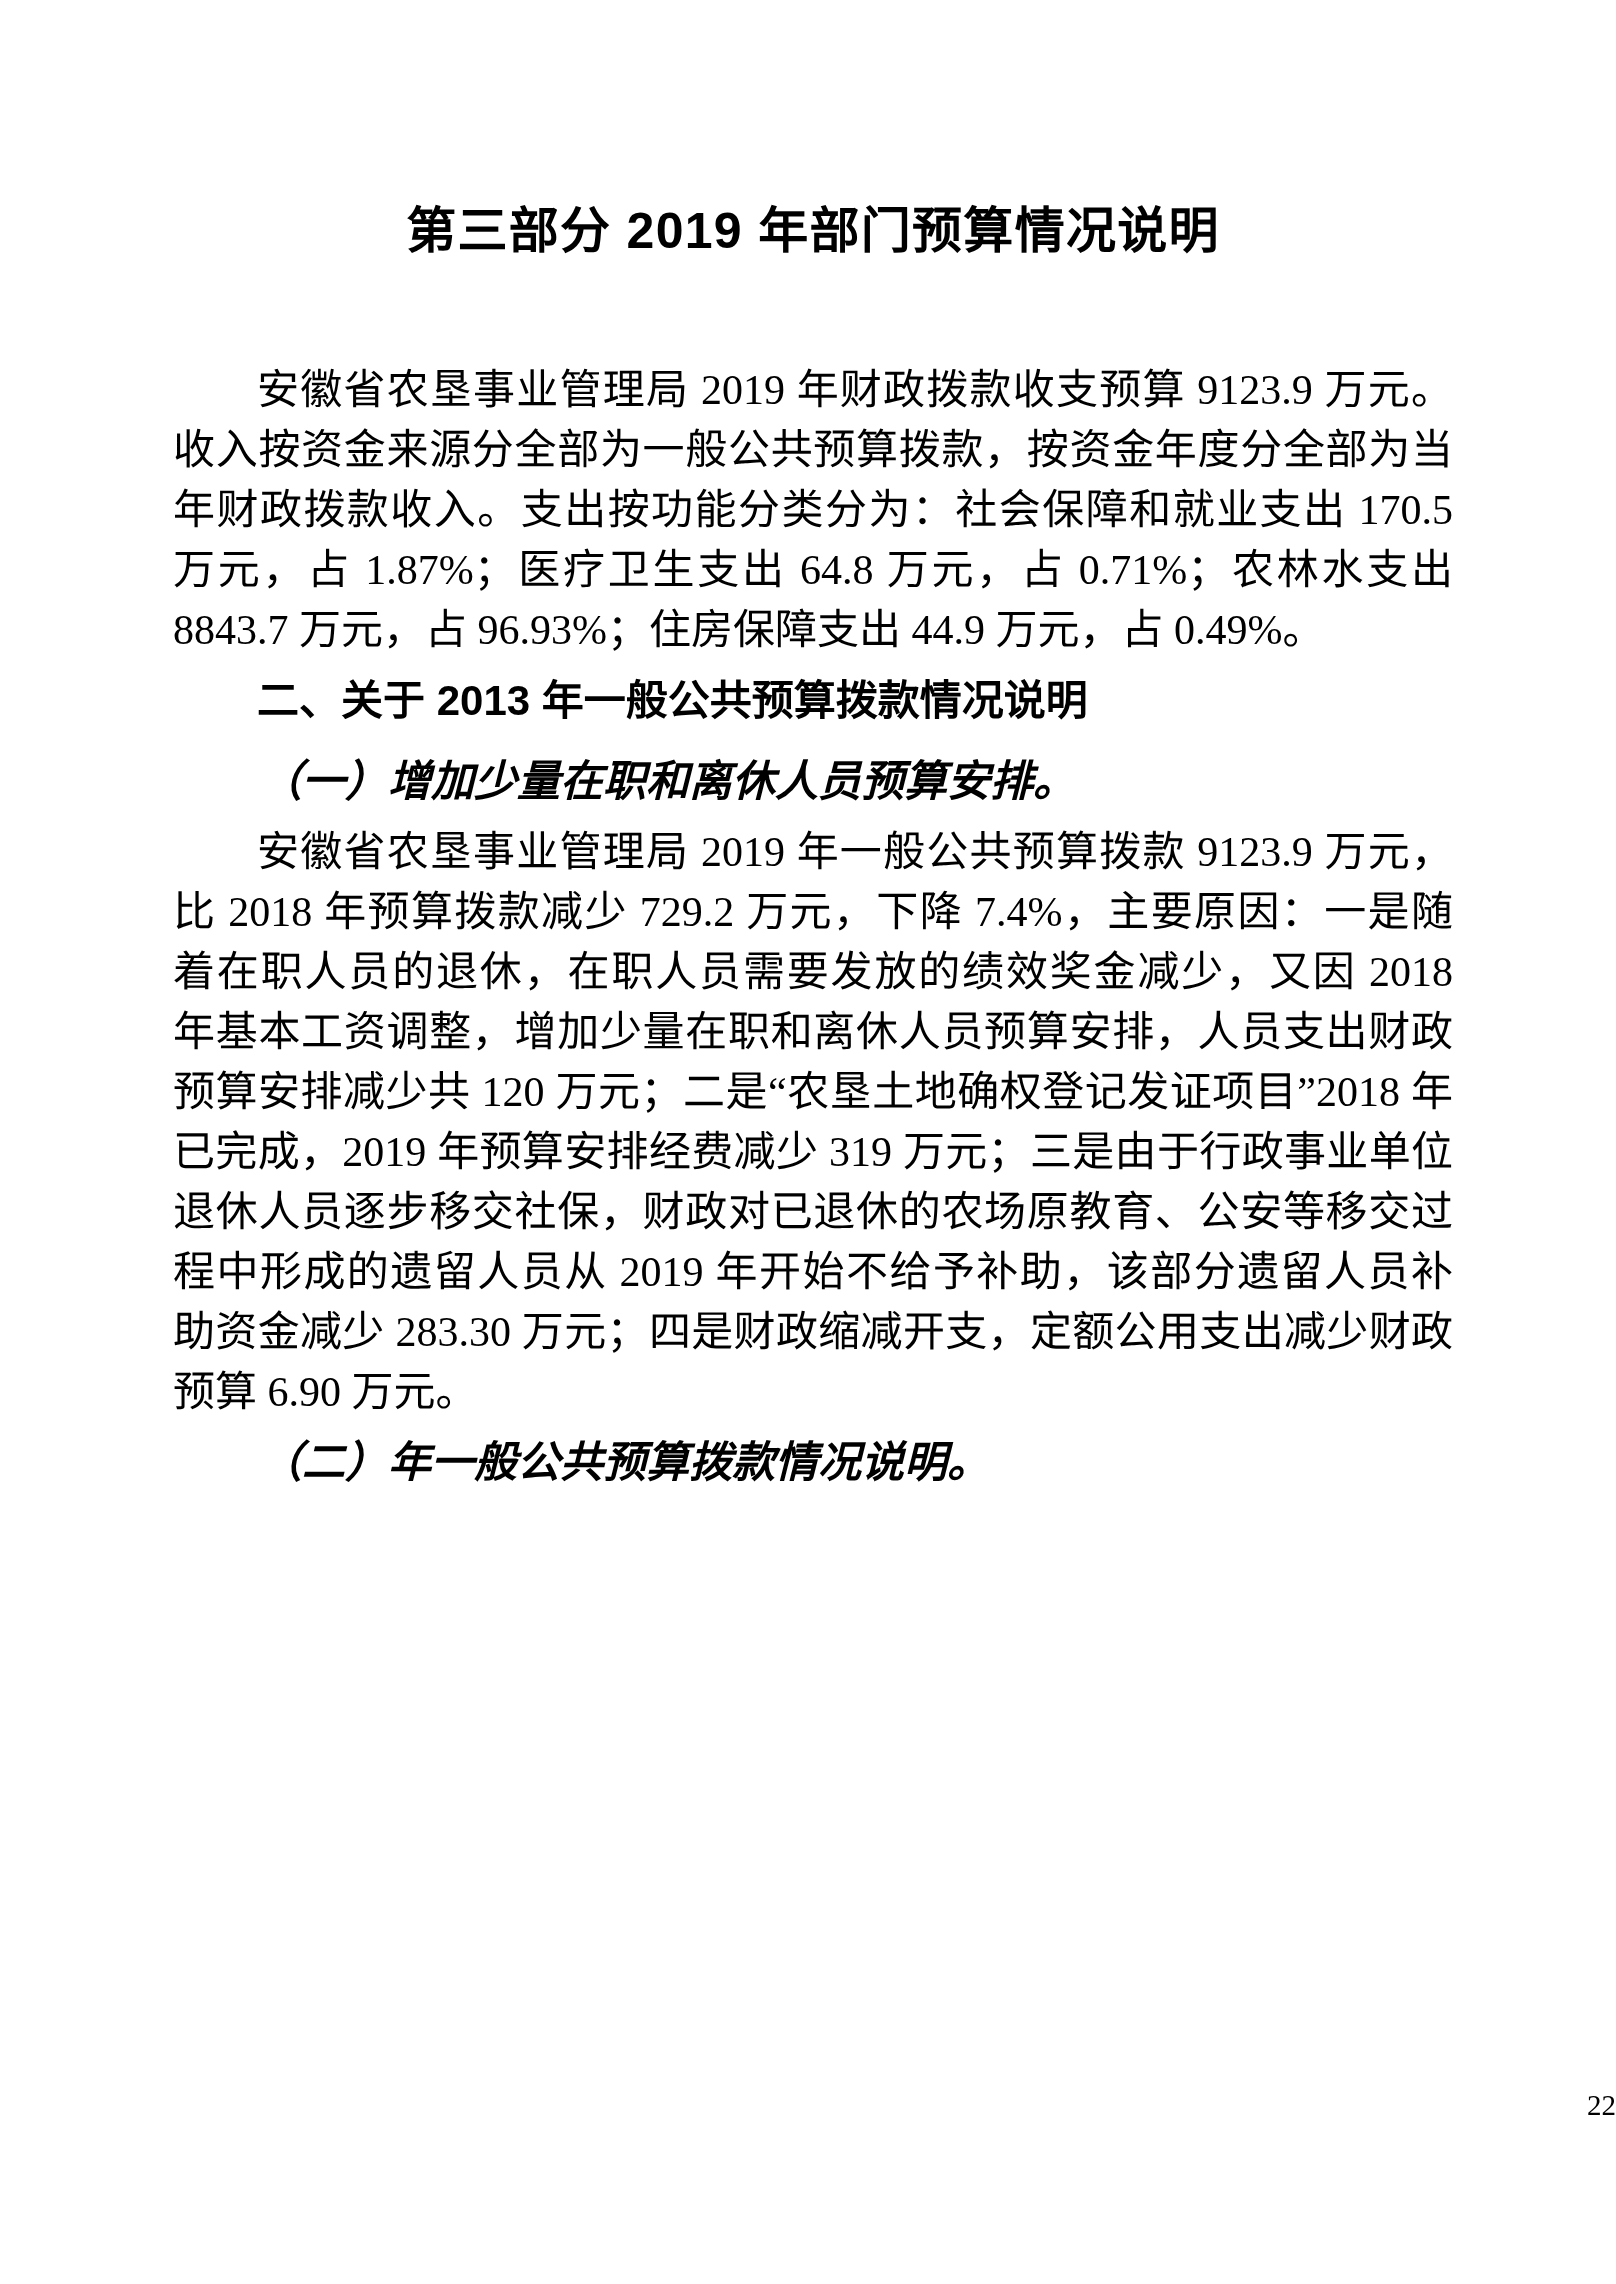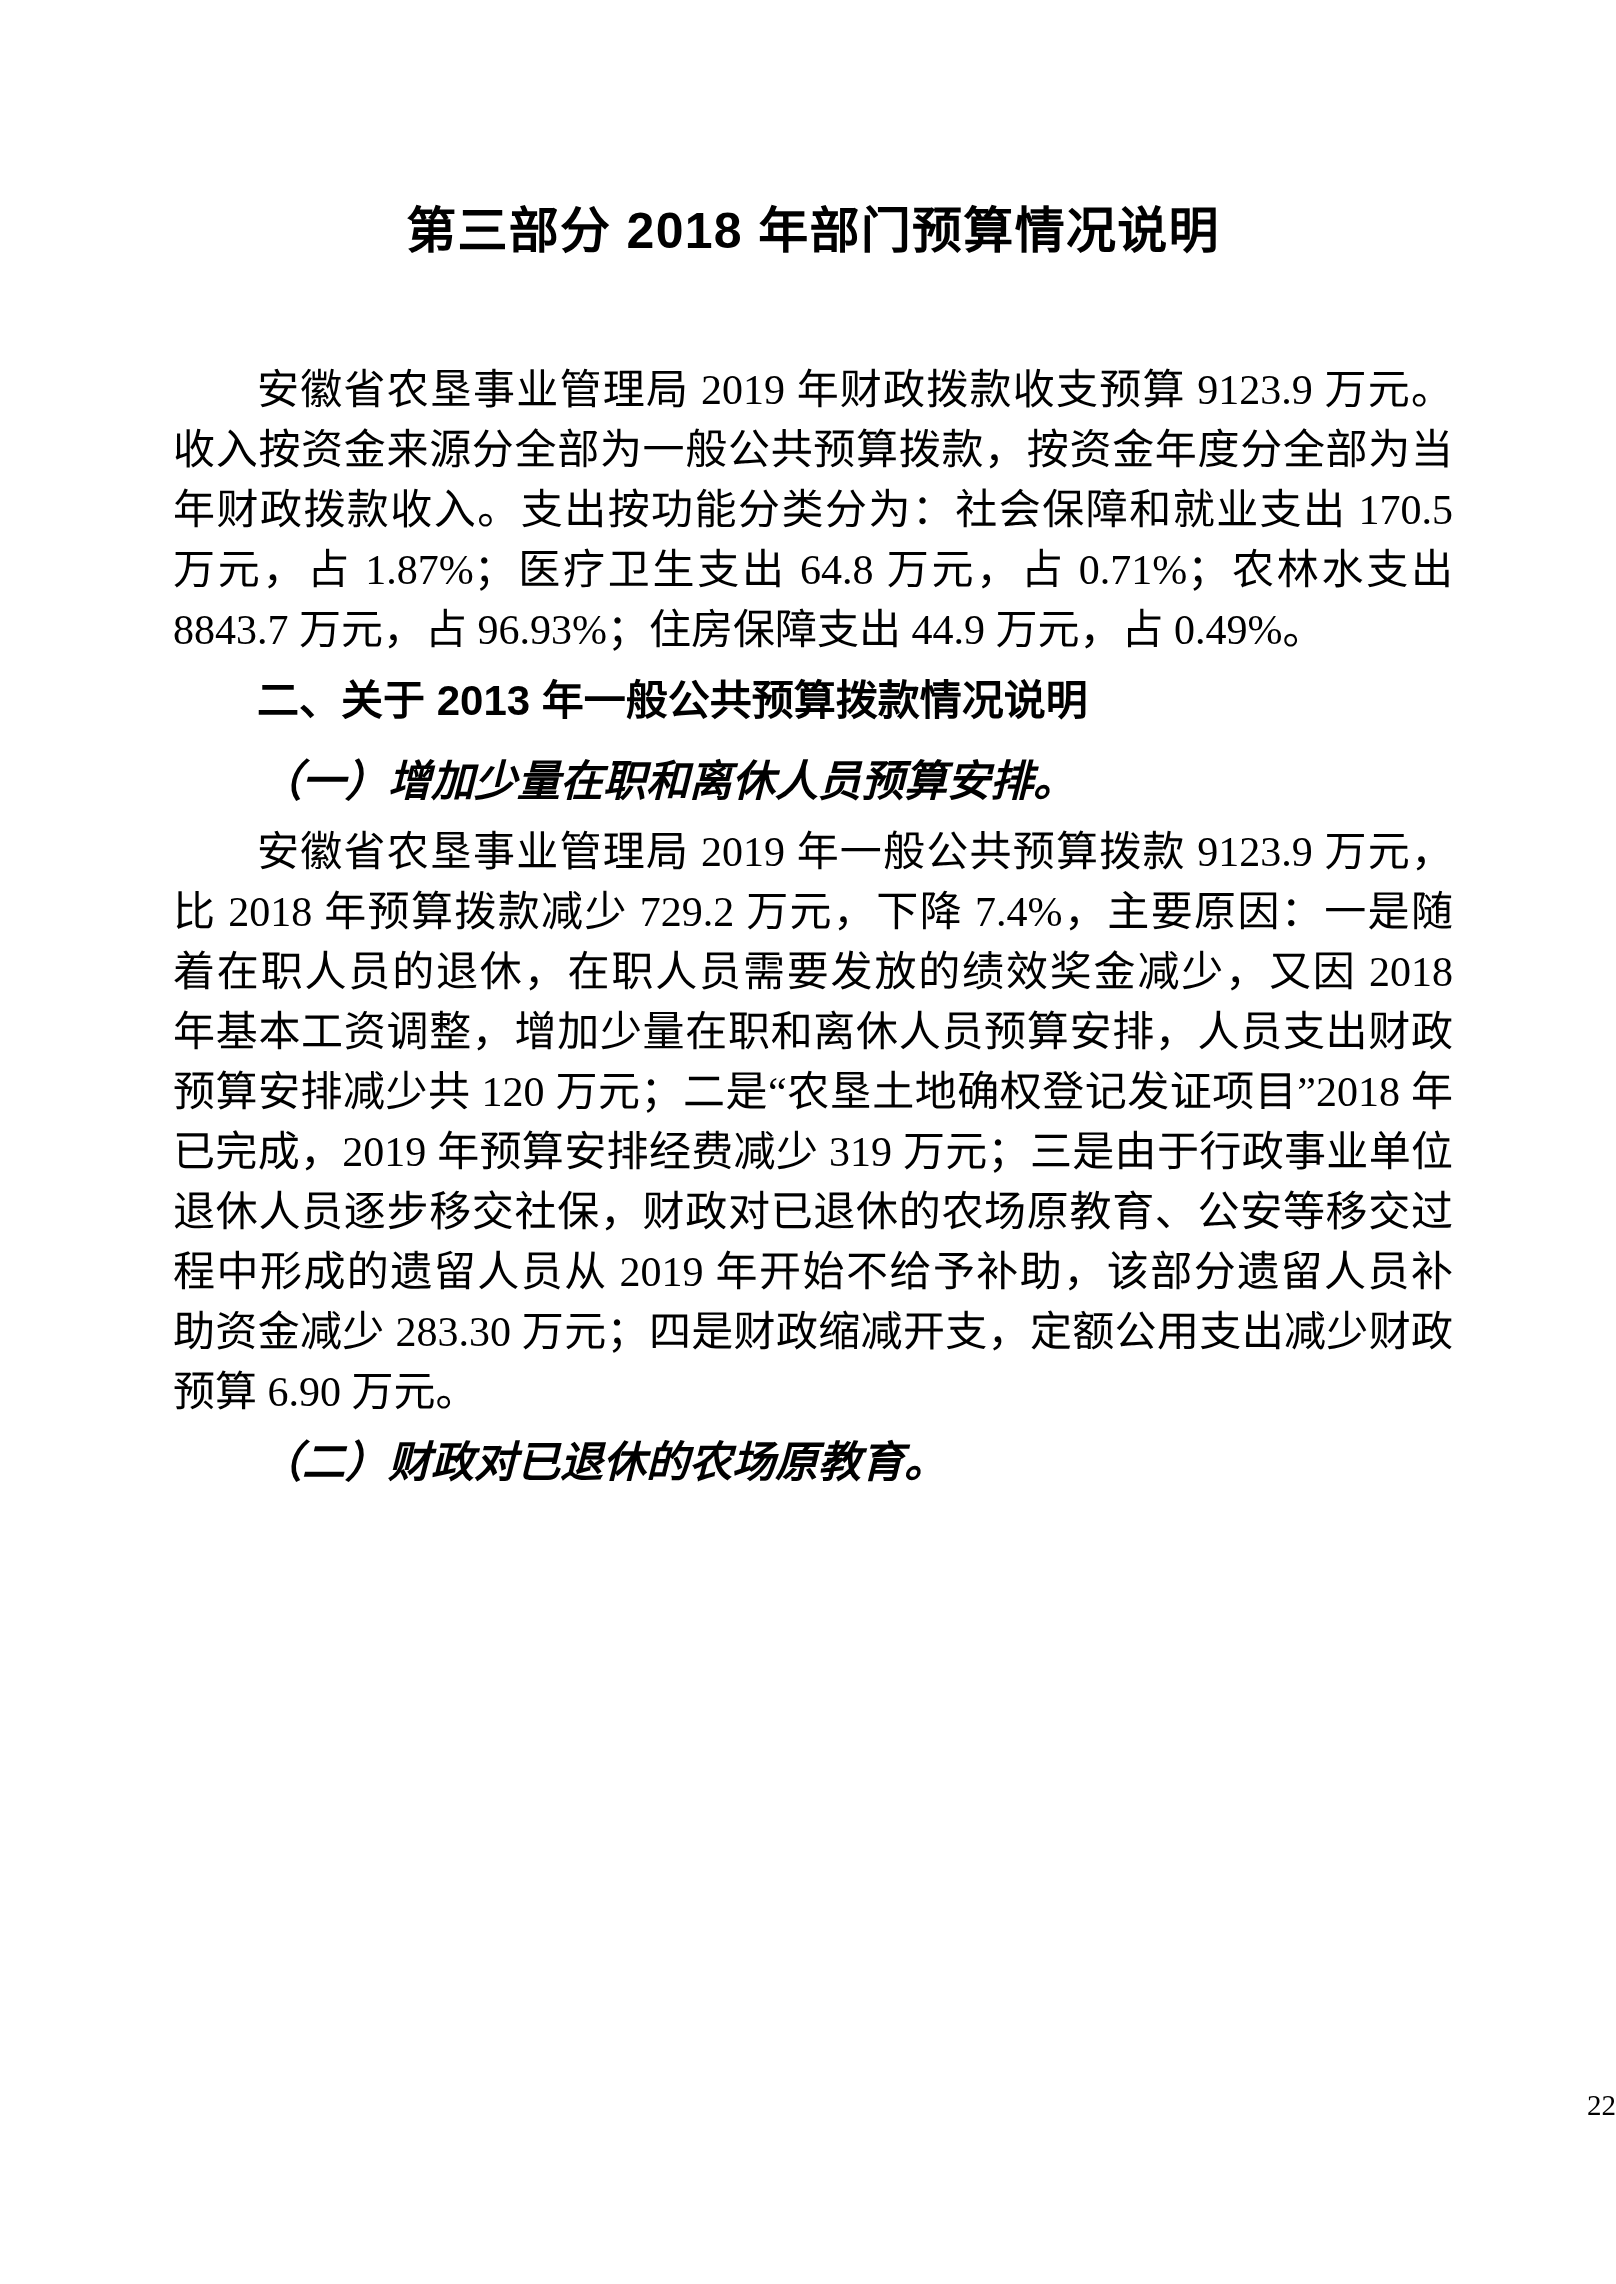--- a/index.html
+++ b/index.html
@@ -78,33 +78,33 @@
     font-size: 29px;
     line-height: 34px;
   }
 </style>
 </head>
 <body>
 
 <div class="page">
   <div class="content">
 
-    <h1 class="doc-title">第三部分 2018 年部门预算情况说明</h1>
+    <h1 class="doc-title">第三部分 2019 年部门预算情况说明</h1>
 
     <div class="body-text">
 
 
       <p class="para">安徽省农垦事业管理局 2019 年财政拨款收支预算 9123.9 万元。收入按资金来源分全部为一般公共预算拨款，按资金年度分全部为当年财政拨款收入。支出按功能分类分为：社会保障和就业支出 170.5 万元，占 1.87%；医疗卫生支出 64.8 万元，占 0.71%；农林水支出 8843.7 万元，占 96.93%；住房保障支出 44.9 万元，占 0.49%。</p>
 
       <h2 class="section-heading">二、关于 2013 年一般公共预算拨款情况说明</h2>
 
       <h3 class="sub-heading">（一）增加少量在职和离休人员预算安排。</h3>
 
       <p class="para">安徽省农垦事业管理局 2019 年一般公共预算拨款 9123.9 万元，比 2018 年预算拨款减少 729.2 万元，下降 7.4%，主要原因：一是随着在职人员的退休，在职人员需要发放的绩效奖金减少，又因 2018 年基本工资调整，增加少量在职和离休人员预算安排，人员支出财政预算安排减少共 120 万元；二是“农垦土地确权登记发证项目”2018 年已完成，2019 年预算安排经费减少 319 万元；三是由于行政事业单位退休人员逐步移交社保，财政对已退休的农场原教育、公安等移交过程中形成的遗留人员从 2019 年开始不给予补助，该部分遗留人员补助资金减少 283.30 万元；四是财政缩减开支，定额公用支出减少财政预算 6.90 万元。</p>
 
-      <h3 class="sub-heading">（二）财政对已退休的农场原教育。</h3>
+      <h3 class="sub-heading">（二）年一般公共预算拨款情况说明。</h3>
 
     </div>
   </div>
 
   <div class="page-number">22</div>
 </div>
 
 
 </body></html>

